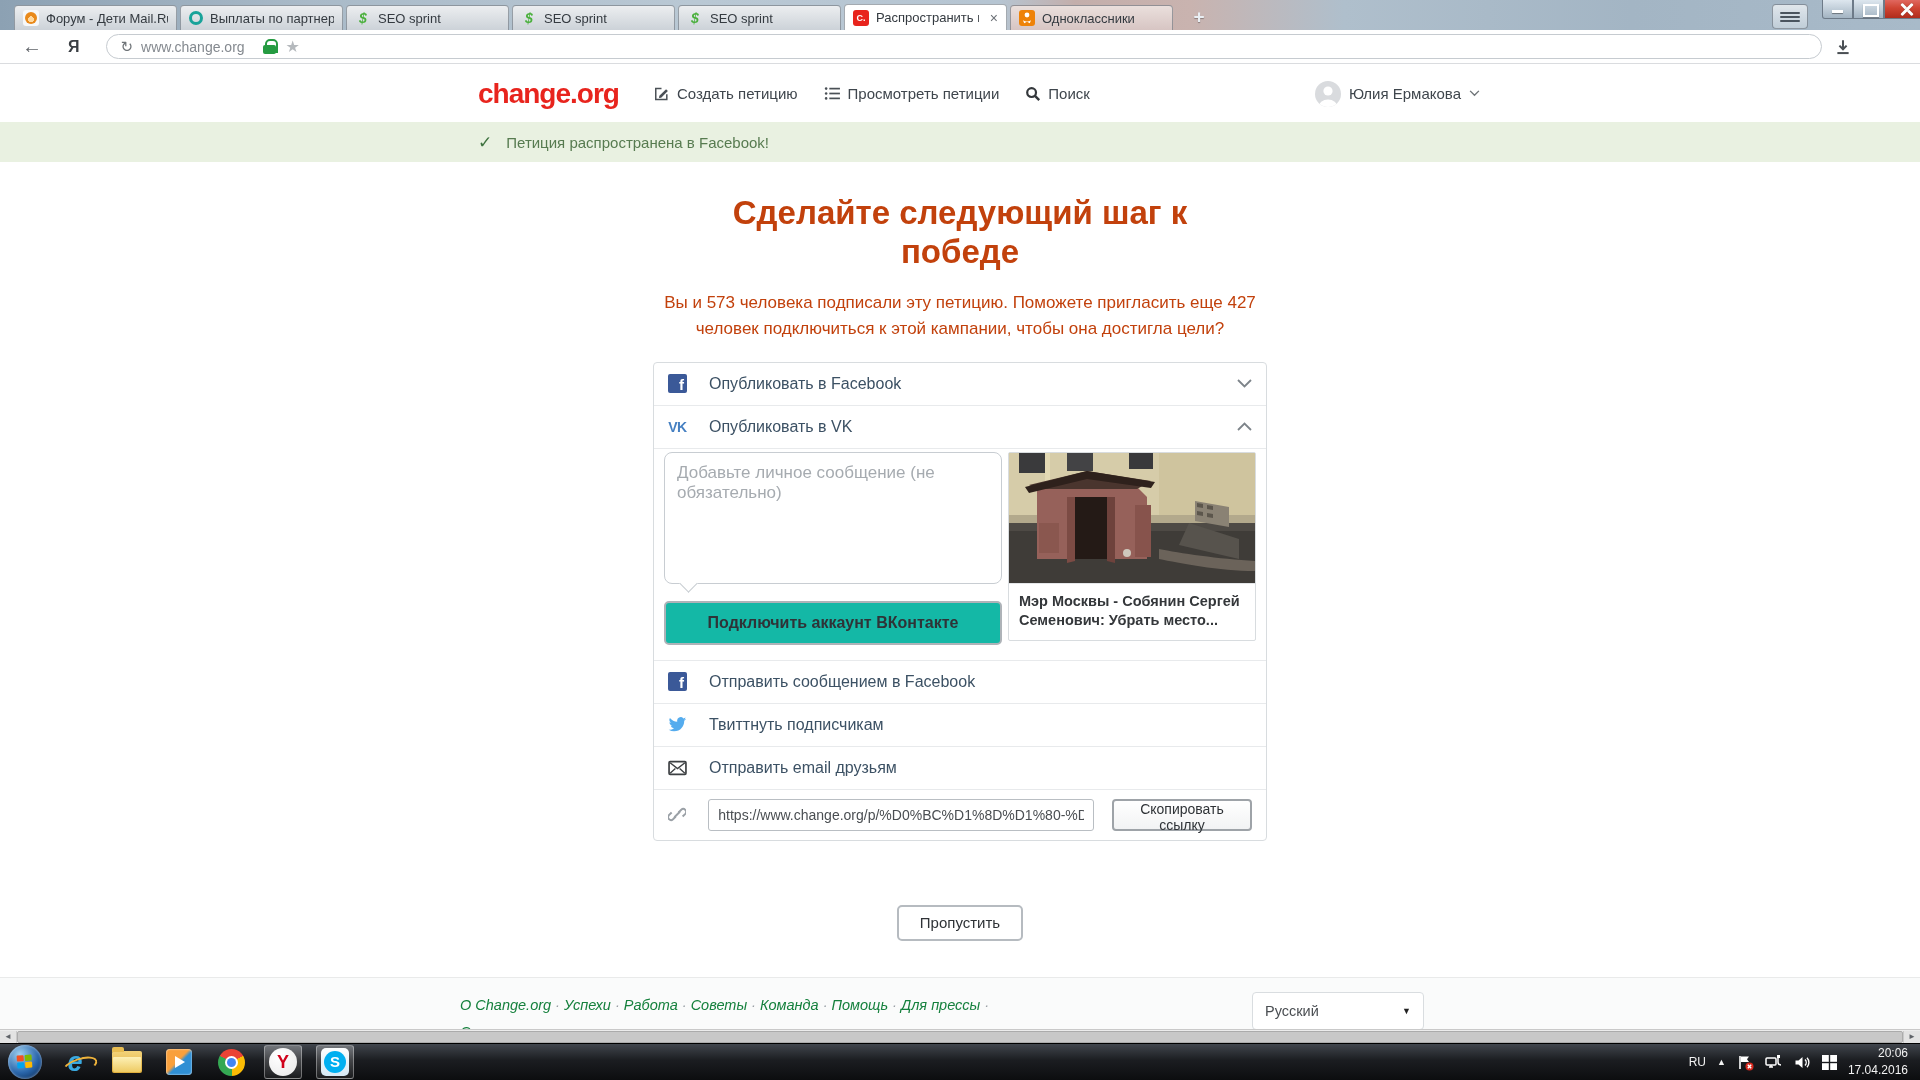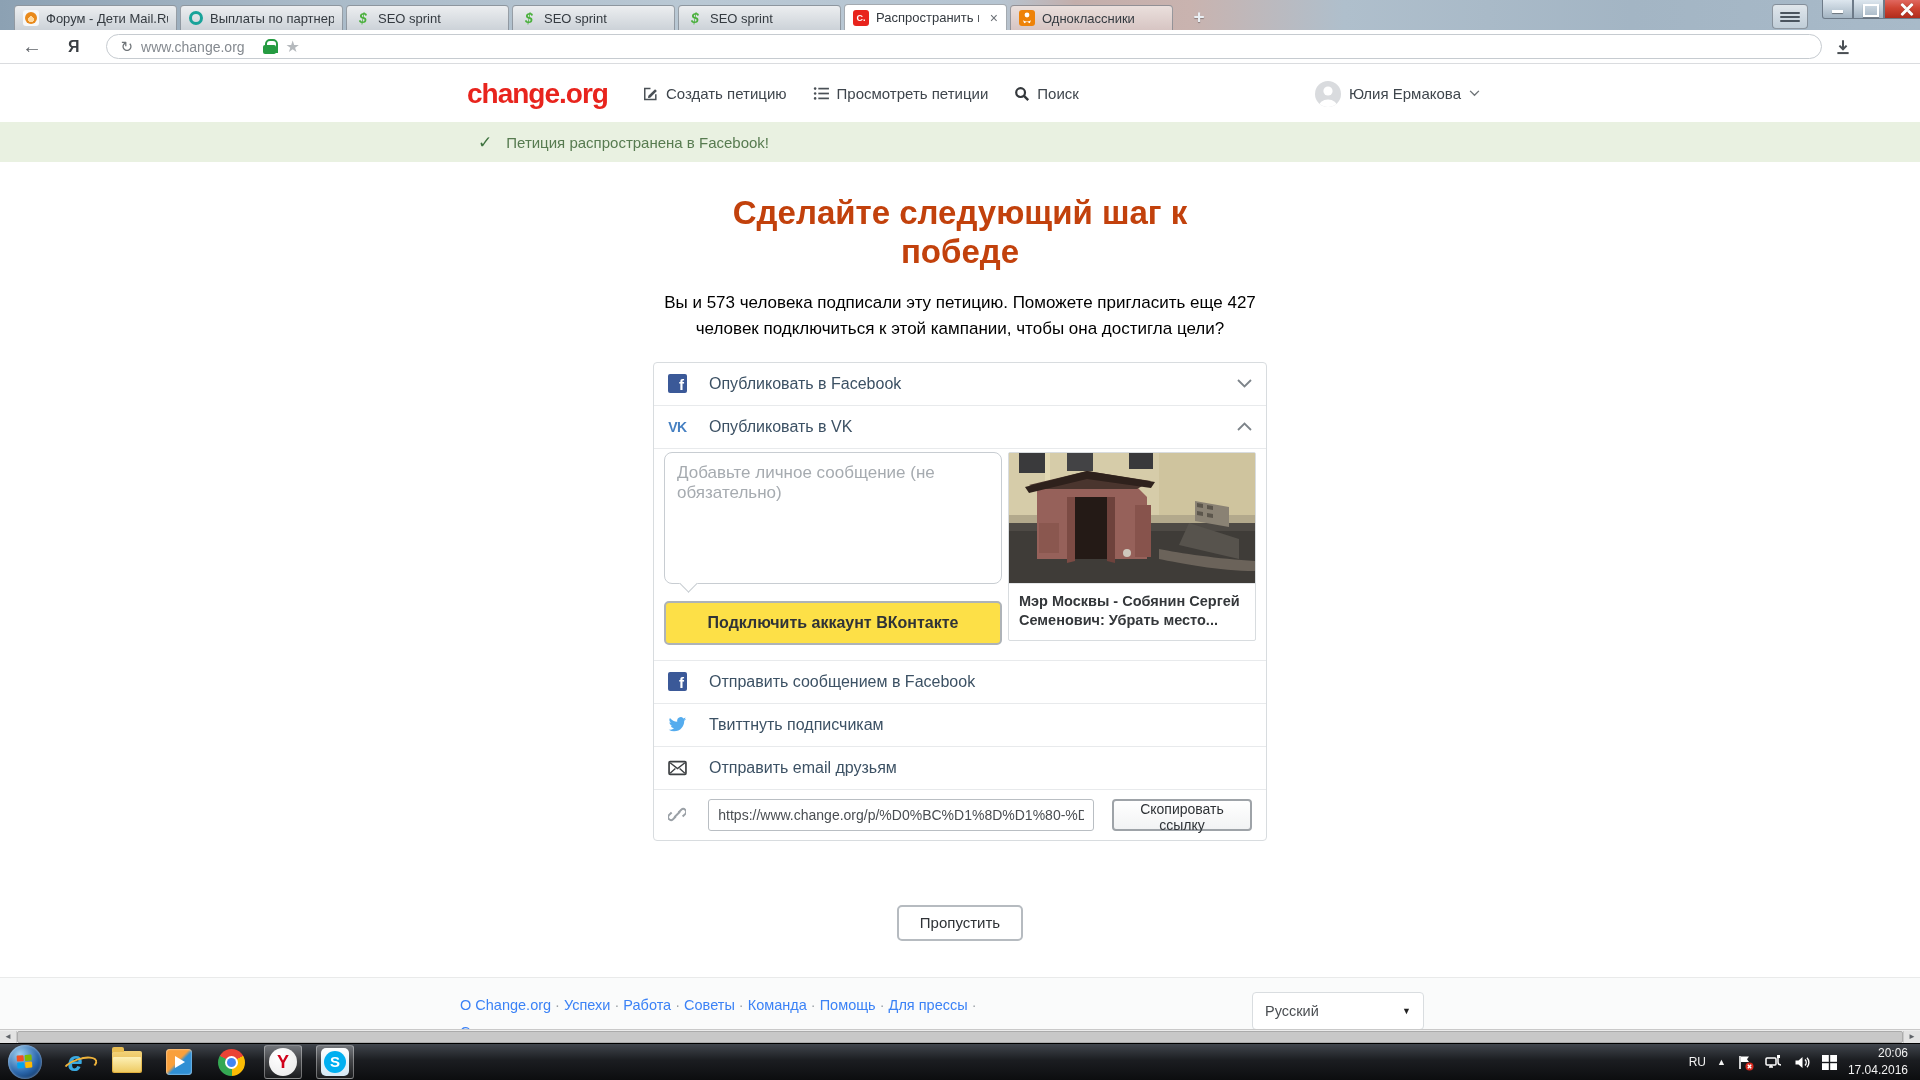--- a/index.html
+++ b/index.html
@@ -54,68 +54,68 @@
   .locky { width:13px; height:16px; position:relative; margin:0 10px 0 8px; flex:0 0 13px; }
   .locky::before { content:""; position:absolute; left:2px; top:0; width:9px; height:10px; border:2px solid #259b41; border-radius:5px 5px 0 0; }
   .locky::after { content:""; position:absolute; left:0; top:6px; width:13px; height:9px; background:#259b41; border-radius:2px; }
   .star { color:#b5b9bd; font-size:16px; flex:0 0 auto; }
   .dl-ico { margin-left:12px; }
 
   
   .viewport { position:absolute; top:65px; left:0; width:1920px; height:1015px; background:#fff; overflow:hidden; }
   .site-header { height:57px; background:#fff; display:flex; align-items:center; }
   .hwrap { width:1040px; margin:0 auto; display:flex; align-items:center; }
-  .logo { color:#e8241d; font-size:28px; font-weight:bold; letter-spacing:-1px; margin-left:27px; }
+  .logo { color:#e8241d; font-size:28px; font-weight:bold; letter-spacing:-1px; margin-left:38px; }
   .hnav { display:flex; align-items:center; margin-left:34px; gap:26px; }
   .hnav-item { display:flex; align-items:center; gap:7px; font-size:15px; color:#3f464d; }
   .huser { margin-left:auto; display:flex; align-items:center; gap:8px; font-size:15px; color:#3f464d; }
   .avatar { width:26px; height:26px; border-radius:50%; background:#d9dbde; overflow:hidden; display:flex; align-items:flex-end; justify-content:center; }
 
   
   .banner { height:40px; background:#e9f1e1; display:flex; align-items:center; }
   .bwrap { width:1040px; margin:0 auto; display:flex; align-items:center; gap:14px; padding-left:38px; }
   .bcheck { color:#3f7340; font-size:17px; font-weight:bold; }
   .btext { color:#577b50; font-size:15px; }
 
   
   .main { text-align:center; }
   .h1 { margin:32px auto 0; max-width:520px; font-size:33px; line-height:1.18; font-weight:bold; color:#c2410c; }
-  .sub { margin:18px auto 0; max-width:630px; font-size:17px; line-height:1.53; color:#000000; }
+  .sub { margin:18px auto 0; max-width:630px; font-size:17px; line-height:1.53; color:#c2410c; }
   .card { width:614px; margin:20px auto 0; border:1px solid #d8dcdf; border-radius:4px; background:#fff; text-align:left; }
   .srow { display:flex; align-items:center; height:43px; padding:0 14px; border-bottom:1px solid #e8eaec; }
   .srow:last-child { border-bottom:none; }
   .srow .lbl { margin-left:22px; font-size:16px; color:#3c5164; }
   .fb-ico { width:19px; height:19px; background:#3b5998; border-radius:2px; color:#fff; font-weight:bold; font-size:15px; text-align:right; padding-right:3px; line-height:21px; overflow:hidden; flex:0 0 19px;}
   .vk-ico { color:#4680c2; font-weight:bold; font-size:14px; letter-spacing:-.5px; flex:0 0 19px; width:19px; text-align:center;}
   .chev { margin-left:auto; }
   .vk-area { padding:3px 10px 0; height:212px; position:relative; border-bottom:1px solid #e8eaec; }
   .vk-msg { position:absolute; left:10px; top:3px; width:338px; height:132px; border:1px solid #c8cdd2; border-radius:8px;
     padding:10px 12px; font-size:17px; color:#333; resize:none; font-family:inherit; background:#fff; }
   .vk-msg::placeholder { color:#a6abb0; }
   .vk-tail { position:absolute; left:28px; top:128px; width:13px; height:13px; background:#fff;
     border-left:1px solid #c8cdd2; border-bottom:1px solid #c8cdd2; transform:rotate(-45deg); }
-  .vk-btn { position:absolute; left:10px; top:152px; width:338px; height:44px; background:#fde047;
+  .vk-btn { position:absolute; left:10px; top:152px; width:338px; height:44px; background:#14b8a6;
     border:2px solid #aeb3b8; border-radius:5px; font-size:16px; font-weight:bold; color:#2f3337;
     font-family:inherit; }
   .photo-card { position:absolute; right:10px; top:3px; width:248px; border:1px solid #d8dcdf; border-radius:2px; overflow:hidden; background:#fff;}
   .photo { display:block; width:246px; height:130px; }
   .caption { padding:8px 10px 9px; font-size:14.5px; font-weight:bold; color:#34373a; line-height:1.35; border-top:1px solid #e4e6e8;}
   .link-row { height:50px; border-bottom:none; }
   .url-input { margin-left:22px; width:400px; height:32px; border:1px solid #b9bec3; border-radius:3px;
     padding:0 9px; font-size:14px; color:#4a4e52; font-family:inherit; }
   .copy-btn { margin-left:18px; height:32px; padding:0 4px; background:linear-gradient(#fff,#f2f3f4);
     border:2px solid #9ea3a8; border-radius:4px; font-size:14px; color:#2f3337; font-family:inherit; }
   .skip-btn { margin:64px auto 0; display:block; height:36px; padding:0 21px; background:#fff;
     border:2px solid #b6bbc0; border-radius:5px; font-size:15px; color:#2f3337; font-family:inherit; }
 
   
   .footer { margin-top:36px; background:#fafbfb; border-top:1px solid #e9eaea; min-height:72px; }
   .fwrap { width:1040px; margin:0 auto; display:flex; padding:14px 0 0 20px; }
   .flinks { width:560px; font-size:14.5px; color:#6f7377; line-height:1.9; }
-  .flink { color:#3b82f6; text-decoration:none; }
+  .flink { color:#15803d; text-decoration:none;font-style:italic; }
   .flink:not(:first-child)::before { content:" · "; color:#9aa0a6; }
   .flinks::after { content:" ·"; color:#9aa0a6; }
   .lang-select { margin-left:auto; margin-right:56px; width:172px; height:38px; border:1px solid #d9dde0;
     border-radius:4px; background:#fff; display:flex; align-items:center; padding:0 12px; font-size:14.5px; color:#4a4e52; }
   .lang-arrow { margin-left:auto; font-size:9px; color:#222; }
 
   
   .hscroll { position:absolute; top:1029px; left:0; width:1920px; height:14px; background:#ececec; border-top:1px solid #c9c9c9; }
   .sbtn { position:absolute; top:1px; width:17px; height:12px; background:#e3e3e3; color:#5f6368; font-size:8px; text-align:center; line-height:12px; }
   .sbtn.l { left:0; border-right:1px solid #c9c9c9; }

